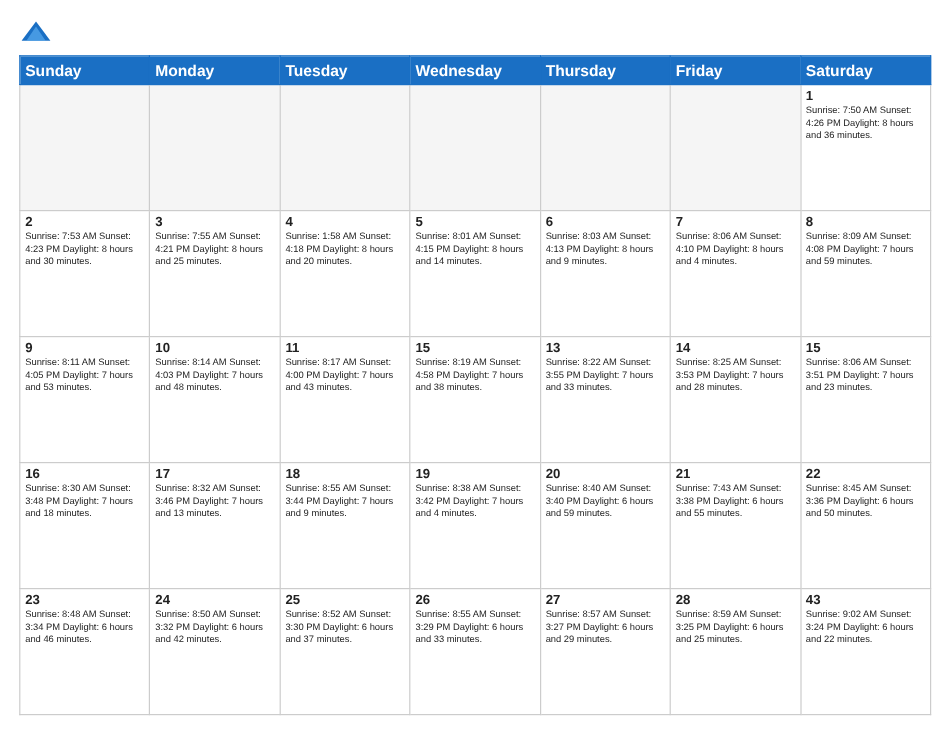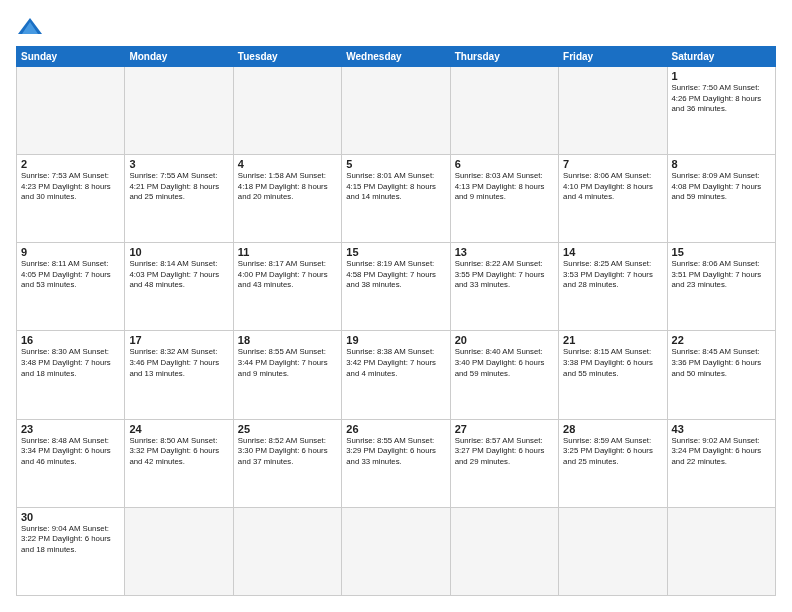--- a/index.html
+++ b/index.html
@@ -54,21 +54,21 @@
     .calendar {
       flex: 1;
       border: 1px solid #ccc;
       border-collapse: collapse;
       width: 100%;
       table-layout: fixed;
     }
     .calendar th {
       background: #1a6fc4;
       color: #fff;
-      font-size: 10px;
+      font-size: 13px;
       font-weight: bold;
       padding: 4px 4px;
       text-align: left;
       border: 1px solid #1a6fc4;
     }
     .calendar td {
       border: 1px solid #ccc;
       vertical-align: top;
       padding: 3px 4px;
       font-size: 8.5px;
@@ -274,21 +274,21 @@
           </td>
           <td>
             <span class="day-num">20</span>
             <div class="cell-text">Sunrise: 8:40 AM
 Sunset: 3:40 PM
 Daylight: 6 hours
 and 59 minutes.</div>
           </td>
           <td>
             <span class="day-num">21</span>
-            <div class="cell-text">Sunrise: 8:15 AM
+            <div class="cell-text">Sunrise: 7:43 AM
 Sunset: 3:38 PM
 Daylight: 6 hours
 and 55 minutes.</div>
           </td>
           <td>
             <span class="day-num">22</span>
             <div class="cell-text">Sunrise: 8:45 AM
 Sunset: 3:36 PM
 Daylight: 6 hours
 and 50 minutes.</div>
@@ -337,31 +337,16 @@
 Daylight: 6 hours
 and 25 minutes.</div>
           </td>
           <td>
             <span class="day-num">43</span>
             <div class="cell-text">Sunrise: 9:02 AM
 Sunset: 3:24 PM
 Daylight: 6 hours
 and 22 minutes.</div>
           </td>
-        </tr>
-        <tr>
-          <td>
-            <span class="day-num">30</span>
-            <div class="cell-text">Sunrise: 9:04 AM
-Sunset: 3:22 PM
-Daylight: 6 hours
-and 18 minutes.</div>
-          </td>
-          <td class="empty"></td>
-          <td class="empty"></td>
-          <td class="empty"></td>
-          <td class="empty"></td>
-          <td class="empty"></td>
-          <td class="empty"></td>
         </tr>
       </tbody>
   </table>
 </div>
 
 </body></html>

